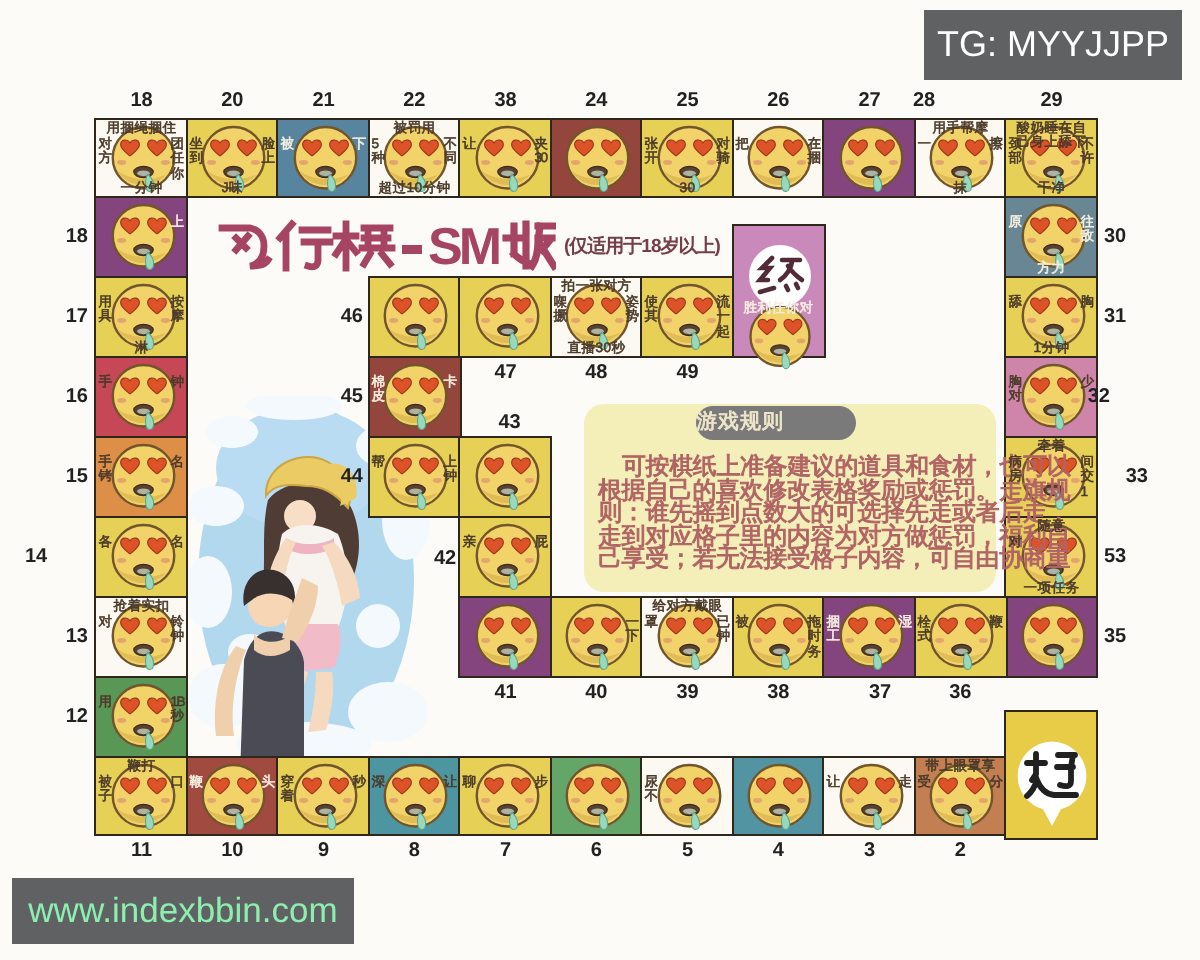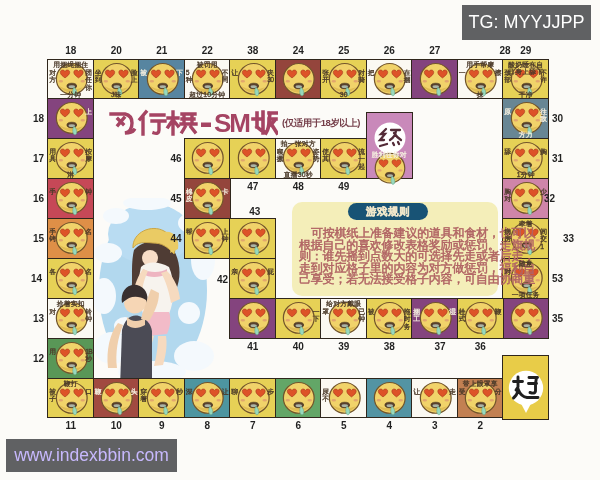--- a/index.html
+++ b/index.html
@@ -175,21 +175,21 @@
 <div class="cell" style="left:456.7px;top:58.7px;width:47.1px;height:40.6px;background:#fbf9f2">
     <div class="ct ctw" style="left:0;top:1px">用手帮摩</div>
     <div class="ct" style="left:1px;top:9px;width:8px">一</div>
     <div class="ct" style="right:0px;top:9px;width:8px">擦</div>
     <div class="ct ctw" style="left:0;bottom:0px">抹</div>
     <svg class="em" style="left:4.8px;top:0px" width="37.5" height="41.5" viewBox="0 0 40 42">
       <use href="#fj"></use>
     </svg>
   </div>
 
-<div class="num" style="left:493px;top:45px;width:24px">28</div>
+<div class="num" style="left:450px;top:45px;width:24px">28</div>
 
 <div class="cell" style="left:502.2px;top:58.7px;width:47.1px;height:40.6px;background:#e5cf4d">
     <div class="ct ctw" style="left:0;top:1px">酸奶睡在自</div>
     <div class="ct ctw" style="left:0;top:8.6px">己身上舔下</div>
     <div class="ct" style="left:1px;top:9px;width:8px">颈部</div>
     <div class="ct" style="right:0px;top:9px;width:8px">不许</div>
     <div class="ct ctw" style="left:0;bottom:0px">干净</div>
     <svg class="em" style="left:4.8px;top:0px" width="37.5" height="41.5" viewBox="0 0 40 42">
       <use href="#fj"></use>
     </svg>
@@ -238,21 +238,21 @@
 <div class="num" style="left:24px;top:232.5px;width:20px;text-align:right">15</div>
 
 <div class="cell" style="left:47.2px;top:257.7px;width:47.1px;height:41.6px;background:#e5cf4d">
     <div class="ct" style="left:1px;top:9px;width:8px">各</div>
     <div class="ct" style="right:0px;top:9px;width:8px">名</div>
     <svg class="em" style="left:4.8px;top:0px" width="37.5" height="41.5" viewBox="0 0 40 42">
       <use href="#fj"></use>
     </svg>
   </div>
 
-<div class="num" style="left:22px;top:272.5px;width:20px;text-align:right">14</div>
+<div class="num" style="left:8px;top:272.5px;width:20px;text-align:center">14</div>
 
 <div class="cell" style="left:47.2px;top:297.7px;width:47.1px;height:41.6px;background:#fbf9f2">
     <div class="ct ctw" style="left:0;top:1px">抢着实扣</div>
     <div class="ct" style="left:1px;top:9px;width:8px">对</div>
     <div class="ct" style="right:0px;top:9px;width:8px">铃钟</div>
     <svg class="em" style="left:4.8px;top:0px" width="37.5" height="41.5" viewBox="0 0 40 42">
       <use href="#fj"></use>
     </svg>
   </div>
 
@@ -599,27 +599,27 @@
 <g stroke="#a13a5b" stroke-width="3.6" fill="none" stroke-linecap="square">
 <path d="M149 5 L149 19 M145 11 L154 11 M155 4 L155 25 M149 19 C151 21 154 23 157 24"></path>
 <path d="M161 5 L169 5 M162 5 L161 13 C161 18 160 22 158 25 M161 11 L168 11 M167 12 L163 17 M162 14 L169 25"></path>
 </g>
 </svg>
 
 <div style="position:absolute;left:282px;top:117px;font-size:9.5px;font-weight:bold;color:#6e3440;letter-spacing:-0.5px">(仅适用于18岁以上)</div>
 
 <div style="position:absolute;left:292px;top:202px;width:206px;height:94px;background:#f4eeb6;border-radius:10px"></div>
 
-<div style="position:absolute;left:348px;top:203px;width:80px;height:17px;background:#0c4a6e;border-radius:9px;color:#f0e6c8;font-size:10.5px;font-weight:bold;text-align:center;line-height:17px;letter-spacing:0.5px;-webkit-text-stroke:0.4px #f0e6c8">游戏规则</div>
+<div style="position:absolute;left:348px;top:203px;width:80px;height:17px;background:#737373;border-radius:9px;color:#f0e6c8;font-size:10.5px;font-weight:normal;line-height:17px;letter-spacing:0.5px;-webkit-text-stroke:0.4px #f0e6c8">游戏规则</div>
 
 <div style="position:absolute;left:299px;top:228px;width:194px;font-size:12px;line-height:11.6px;color:#ad5c5c;-webkit-text-stroke:0.5px #ad5c5c;letter-spacing:-0.2px">
     <div style="padding-left:12px;white-space:nowrap">可按棋纸上准备建议的道具和食材，也可以</div>
     <div style="padding-left:0px;white-space:nowrap">根据自己的喜欢修改表格奖励或惩罚。走旗规</div>
     <div style="padding-left:0px;white-space:nowrap">则：谁先摇到点数大的可选择先走或者后走，</div>
     <div style="padding-left:0px;white-space:nowrap">走到对应格子里的内容为对方做惩罚，福利自</div>
     <div style="padding-left:0px;white-space:nowrap">己享受；若无法接受格子内容，可自由协商重</div>
   </div>
 
 <div style="position:absolute;left:462px;top:5px;width:129px;height:35px;background:#58595b;color:#fff;font-size:18px;text-align:center;line-height:35px">TG: MYYJJPP</div>
 
-<div style="position:absolute;left:6px;top:439px;width:171px;height:33px;background:#58595b;color:#c4b5fd;font-size:17.5px;text-align:center;line-height:33px">www.indexbbin.com</div>
+<div style="position:absolute;left:6px;top:439px;width:171px;height:33px;background:#58595b;color:#86efac;font-size:17.5px;text-align:center;line-height:33px">www.indexbbin.com</div>
 
 <div style="position:absolute;left:0;top:0;width:600px;height:480px;background:rgba(255,253,248,0.05);z-index:9;pointer-events:none"></div>
 
 </body></html>

